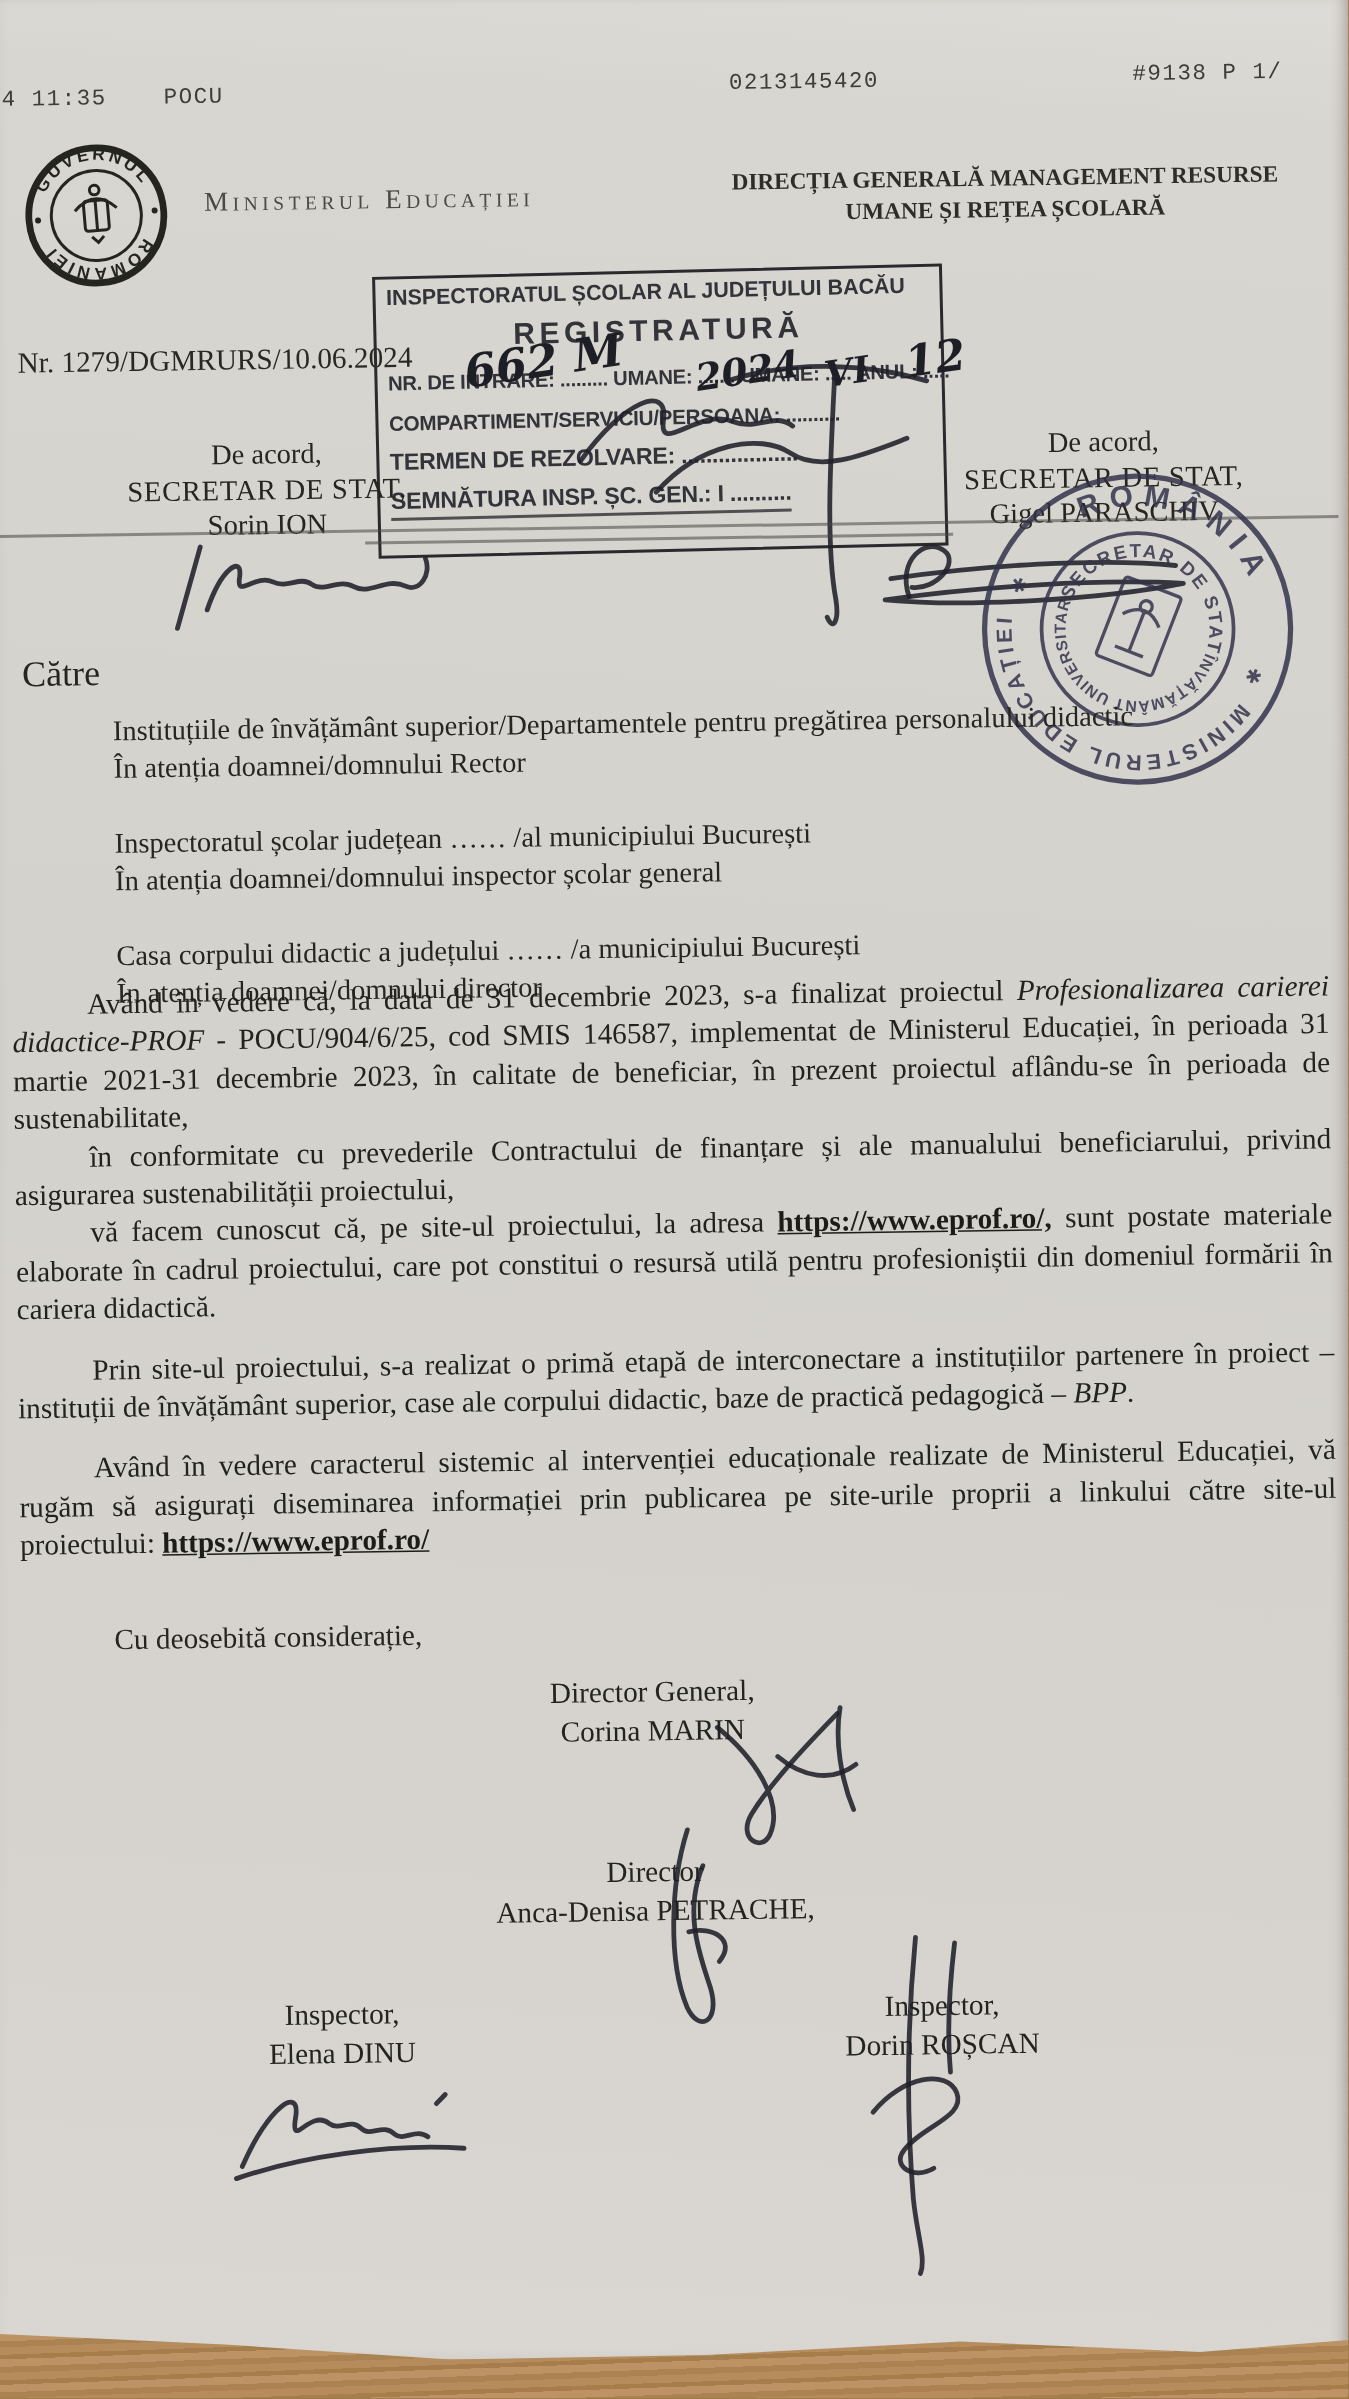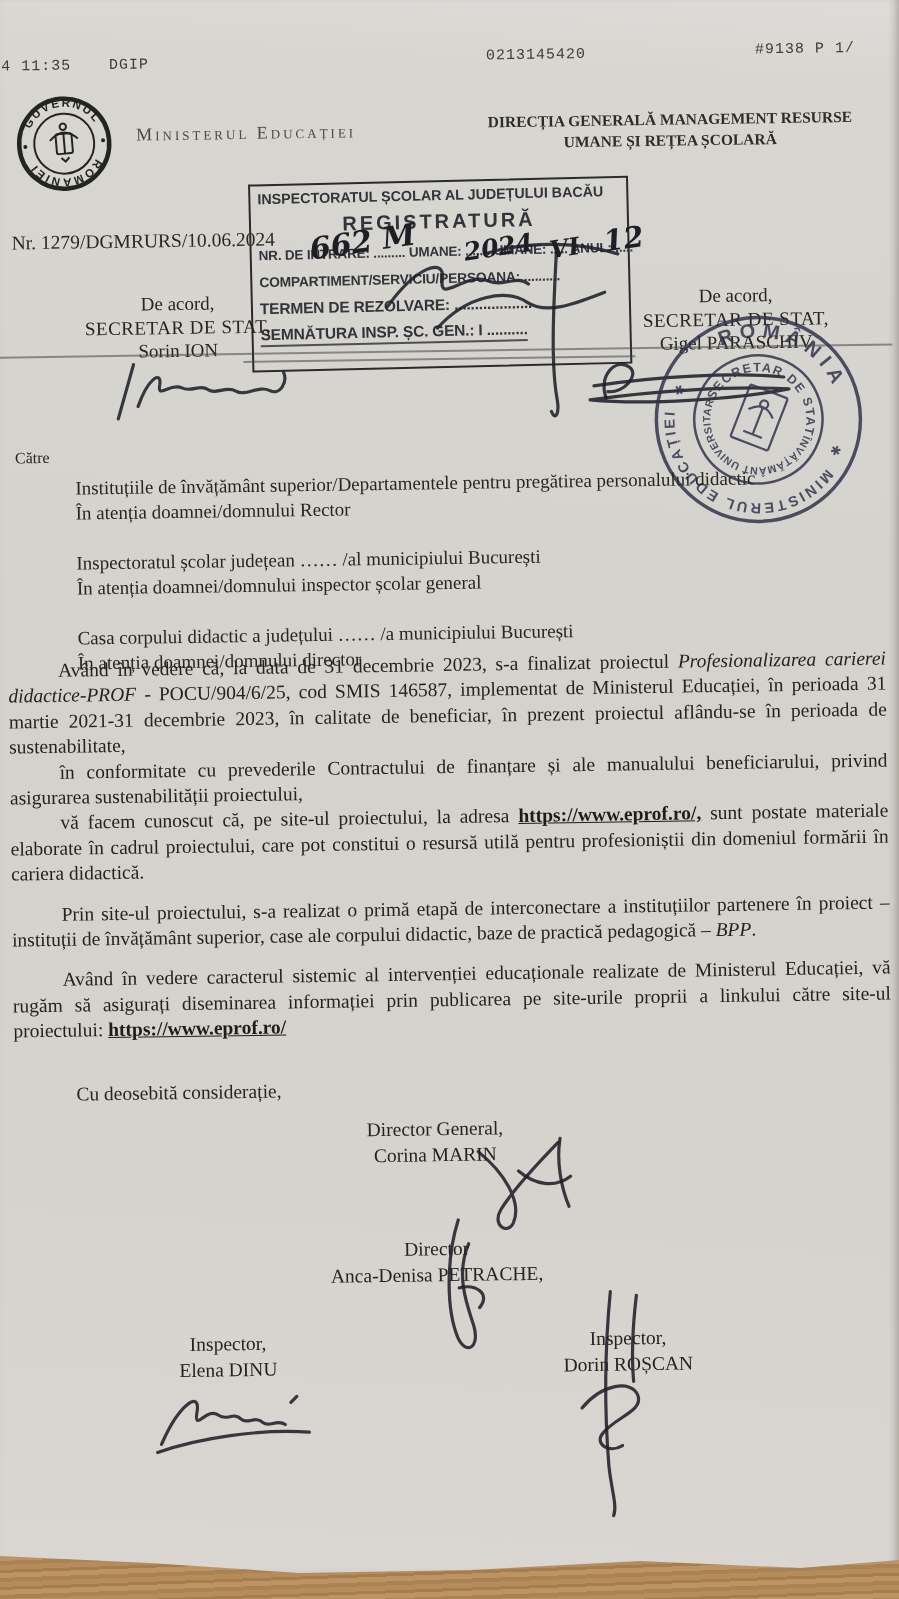--- a/index.html
+++ b/index.html
@@ -54,21 +54,21 @@
     color:#1e1e26; transform:rotate(-7deg);
   }
 
   
   .approve{text-align:center; font-size:19px; line-height:23.5px; color:#26261f;}
   .caps{letter-spacing:0.5px;}
 
   .scanline{background:rgba(70,70,68,.55); height:2px;}
 
   
-  .salut{left:20px; top:443px; font-size:16px;}
+  .salut{left:20px; top:431px; font-size:24px;}
   .recip{left:80px; font-size:19px; line-height:25px; white-space:nowrap;}
   .bodytext{
     left:10px; top:652px; width:878px; font-size:19.5px; line-height:25.4px;
     text-align:justify; color:#23231d;
   }
   .bodytext p{margin:0; text-indent:50px;}
   .bodytext p.gap{margin-top:15px;}
   .link{font-weight:bold; text-decoration:underline; color:#1d1d18; cursor:pointer;}
   .closing{left:72px; top:1078px; font-size:19.5px;}
 
@@ -80,21 +80,21 @@
 </style>
 </head>
 <body>
 
 <div id="screen">
   <div class="paper"></div>
 
   <div class="content">
 
     <div class="abs mono" style="left:2px;top:52px;">24 11:35</div>
-    <div class="abs mono" style="left:120px;top:52px;">DGIP</div>
+    <div class="abs mono" style="left:120px;top:52px;">POCU</div>
     <div class="abs mono" style="left:497px;top:48px;">0213145420</div>
     <div class="abs mono" style="left:766px;top:46px;">#9138 P  1/</div>
 
     <svg class="abs" style="left:26px;top:90px;transform:rotate(-4deg);" width="96" height="96" viewBox="0 0 96 96">
       <defs>
         <path id="logoTop" d="M11,48 A37,37 0 1 1 85,48"></path>
         <path id="logoBot" d="M83,48 A35,35 0 0 1 13,48"></path>
       </defs>
       <circle cx="48" cy="48" r="45" fill="none" stroke="#25251f" stroke-width="4.5"></circle>
       <circle cx="48" cy="48" r="30" fill="none" stroke="#25251f" stroke-width="2"></circle>

